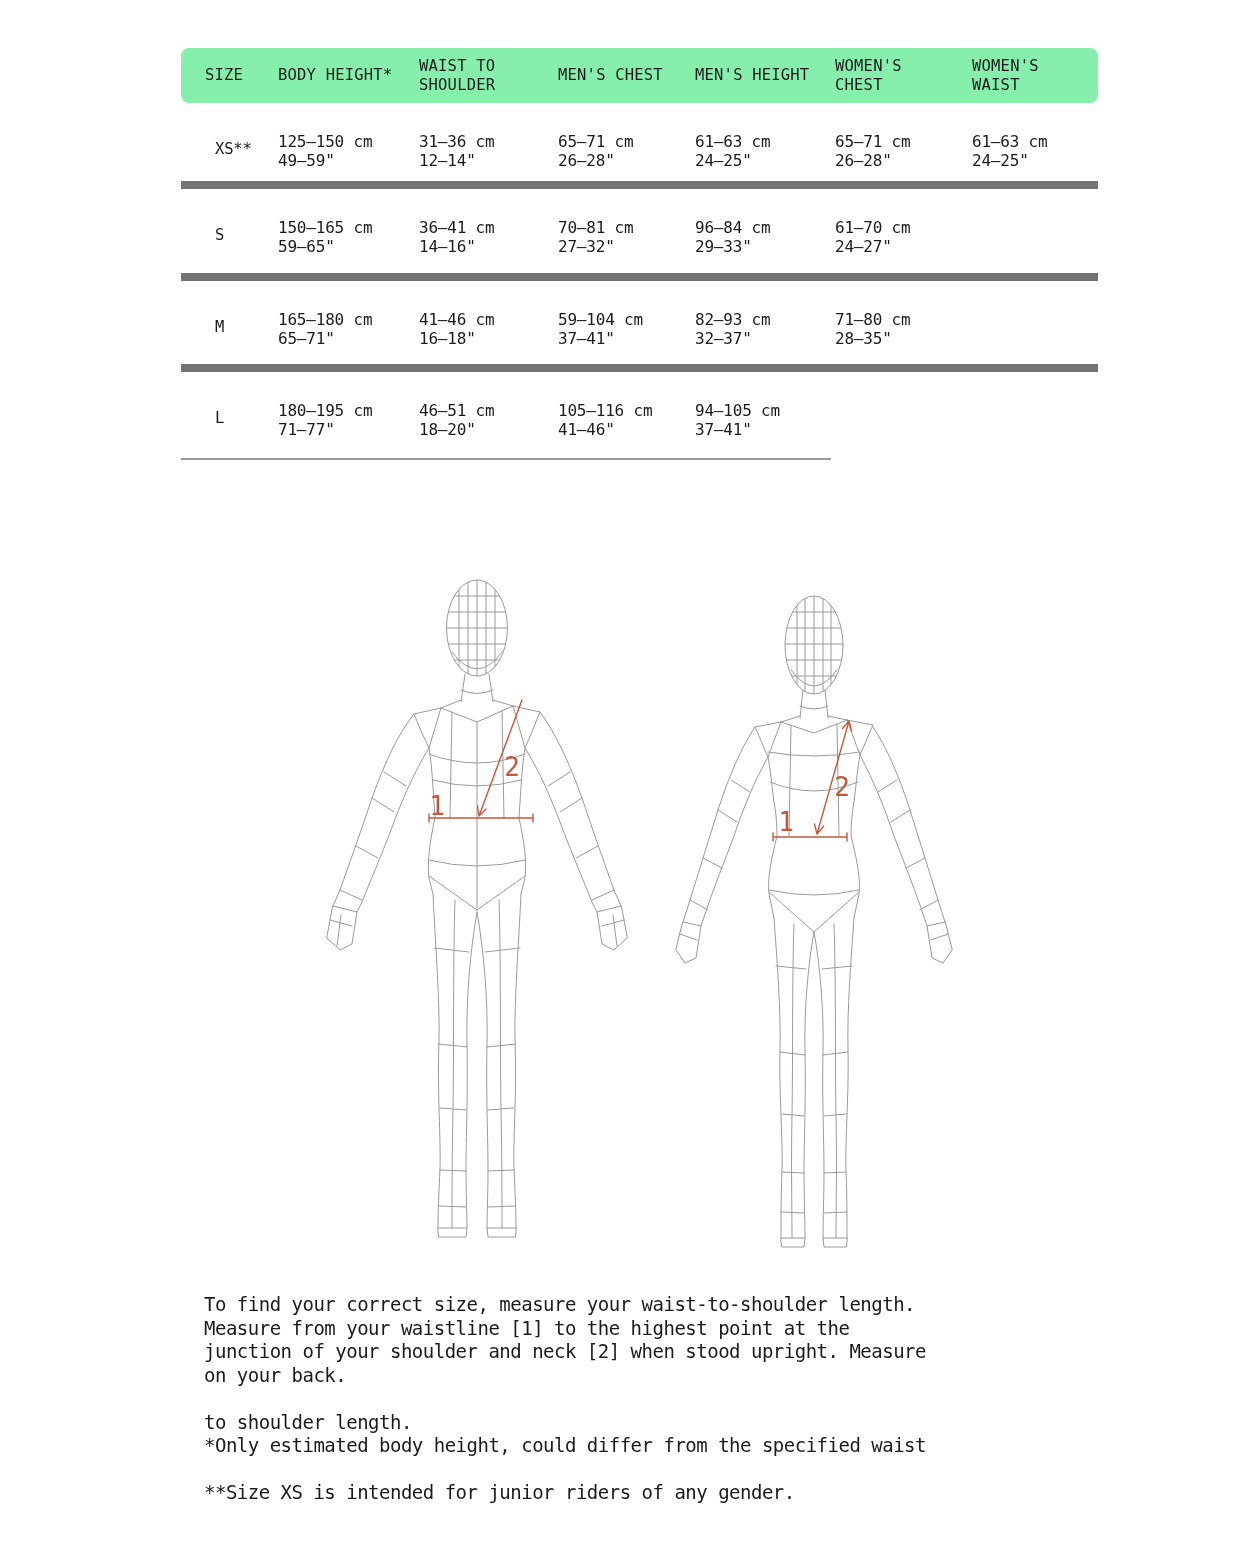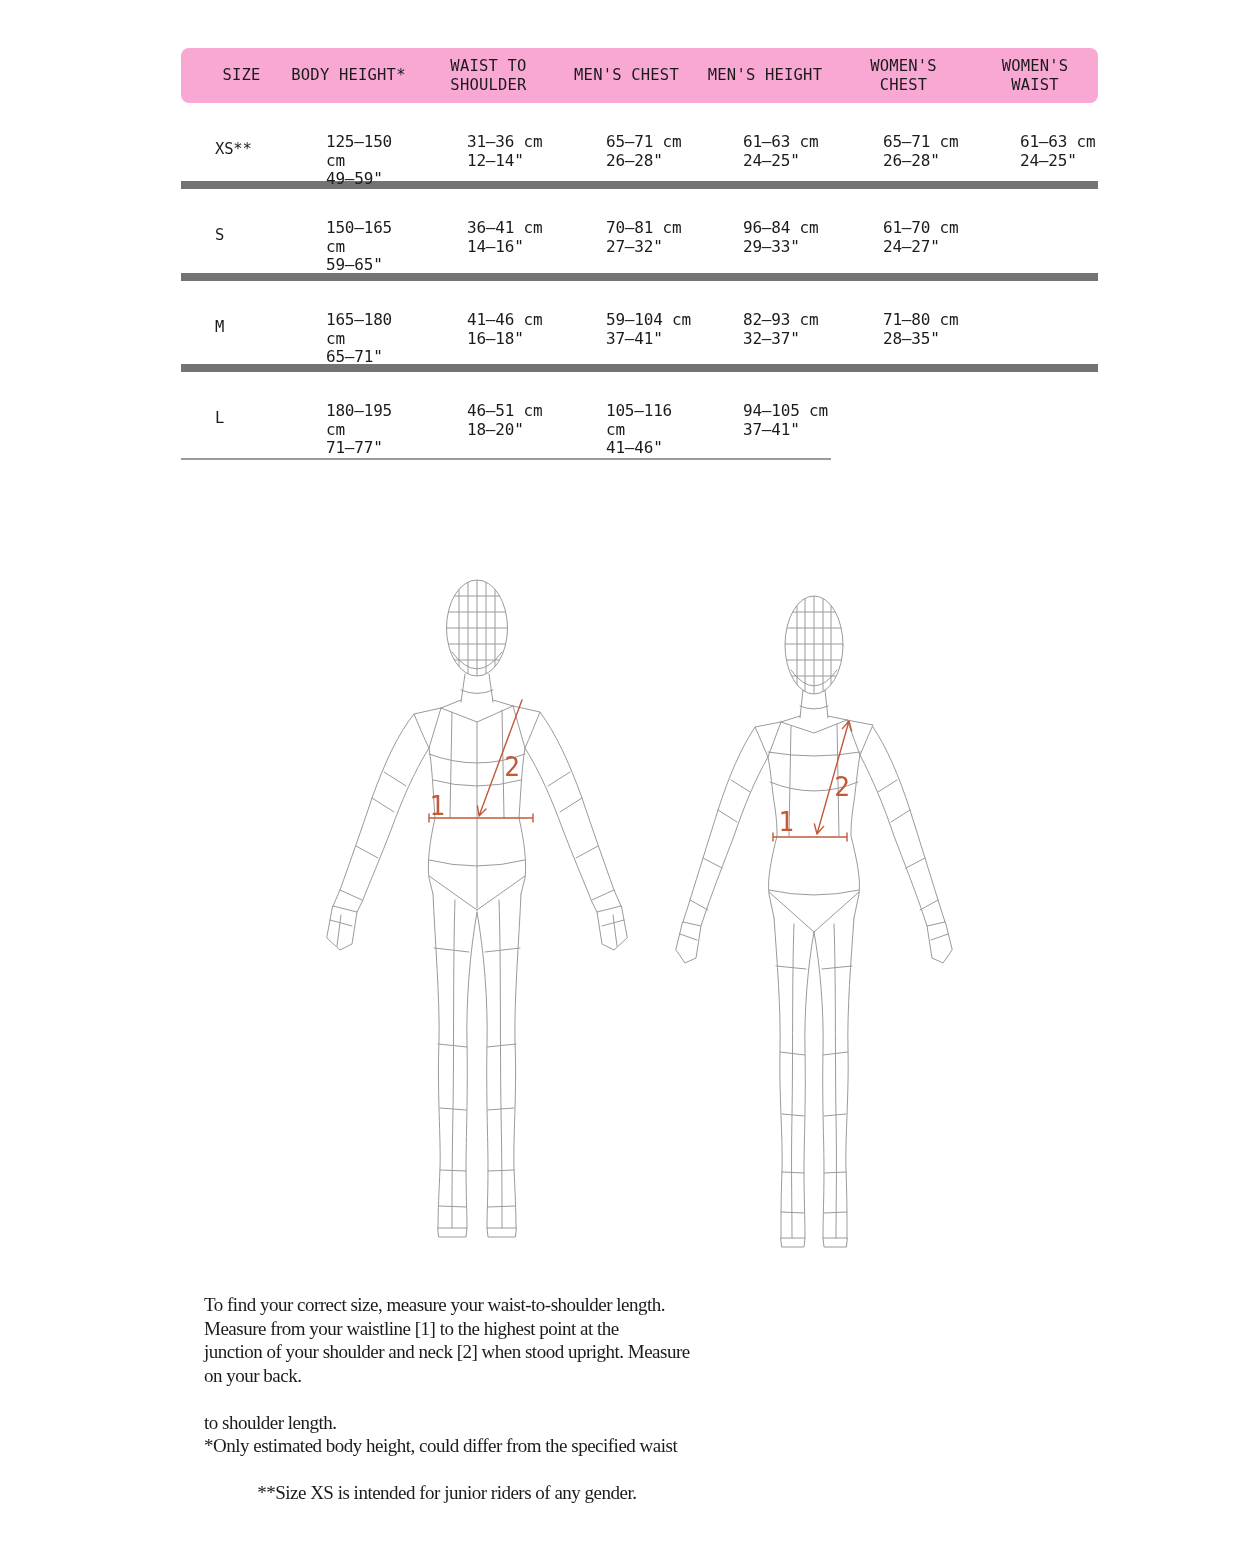--- a/index.html
+++ b/index.html
@@ -2,44 +2,44 @@
 <html><head>
 <meta charset="utf-8">
 <style>
   html,body{margin:0;padding:0;background:#ffffff;}
   body{width:1252px;height:1548px;position:relative;overflow:hidden;
        font-family:"DejaVu Sans Mono","Liberation Mono",monospace;color:#1b1b1b;}
 
   
   .size-table{position:absolute;left:181px;top:48px;width:917px;box-sizing:border-box;}
   .t-head{display:grid;grid-template-columns:73px 141px 139px 137px 140px 137px auto;
-          background:#f9a8d4;border-radius:8px;height:55px;align-items:center;
-          padding-left:24px;box-sizing:border-box;text-align:center;}
+          background:#86efac;border-radius:8px;height:55px;align-items:center;
+          padding-left:24px;box-sizing:border-box;}
   .t-h{font-size:15.5px;letter-spacing:.2px;line-height:19px;}
   .t-row{display:grid;grid-template-columns:73px 141px 139px 137px 140px 137px auto;
          padding-left:24px;box-sizing:border-box;padding-top:30px;}
   .t-row.bordered{border-bottom:8px solid #737373;}
   .row-xs{height:86px;} .row-s{height:92px;} .row-m{height:91px;} .row-l{height:88px;}
   .t-size{font-size:15.5px;letter-spacing:-.2px;position:relative;top:7px;padding-left:10px;}
-  .t-cell{font-size:16px;letter-spacing:-.2px;line-height:18.5px;margin-left:48px;}
+  .t-cell{font-size:16px;letter-spacing:-.2px;line-height:18.5px;}
   .short-divider{position:absolute;left:181px;top:458px;width:650px;height:2px;background:#9b9b9b;}
 
   
   .figures{position:absolute;left:300px;top:540px;width:700px;height:720px;}
   .figures svg{display:block;width:700px;height:720px;}
   .mesh{stroke:#9a9a9a;fill:none;stroke-width:1;stroke-linecap:round;stroke-linejoin:round;}
   .accent{stroke:#c2593b;fill:none;stroke-width:1.4;stroke-linecap:round;stroke-linejoin:round;}
   .accent-label{fill:#c2593b;font-family:"DejaVu Sans Mono","Liberation Mono",monospace;
                 font-size:26px;text-anchor:middle;}
 
   
   .notes{position:absolute;left:204px;top:1293px;font-size:19px;letter-spacing:-.5px;
          line-height:23.5px;white-space:nowrap;}
-  .notes .para{margin:0 0 23.5px 0;font-family:Liberation Serif, serif;}
-  .notes .para:last-child{margin-bottom:0;text-align:center;}
+  .notes .para{margin:0 0 23.5px 0;}
+  .notes .para:last-child{margin-bottom:0;}
 </style>
 </head>
 <body>
 
 <div class="size-table">
   <div class="t-head">
     <div class="t-h">
         <div>SIZE</div>
         <div></div>
       </div>

